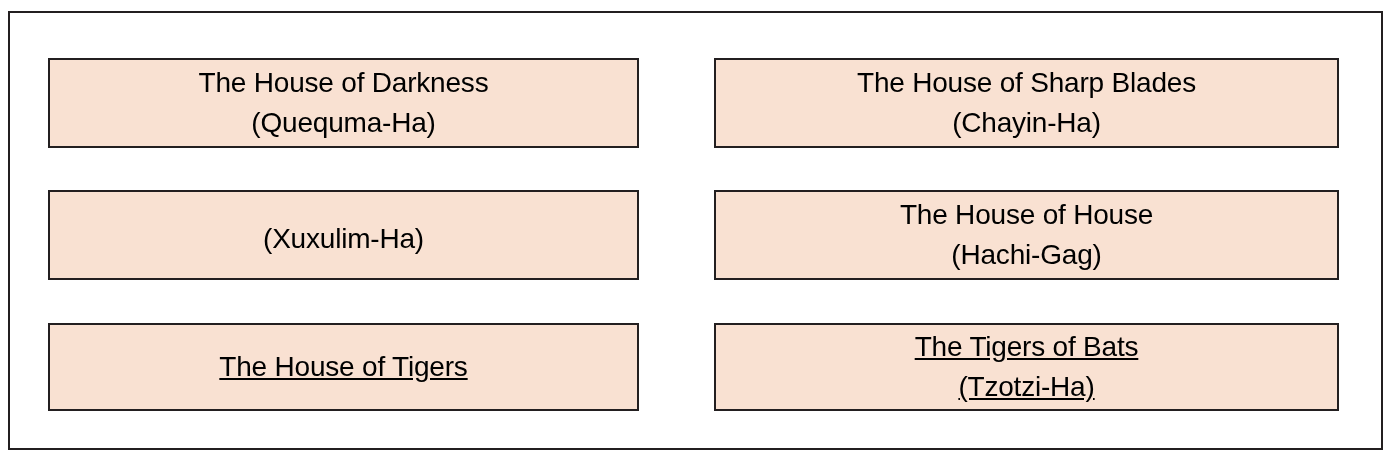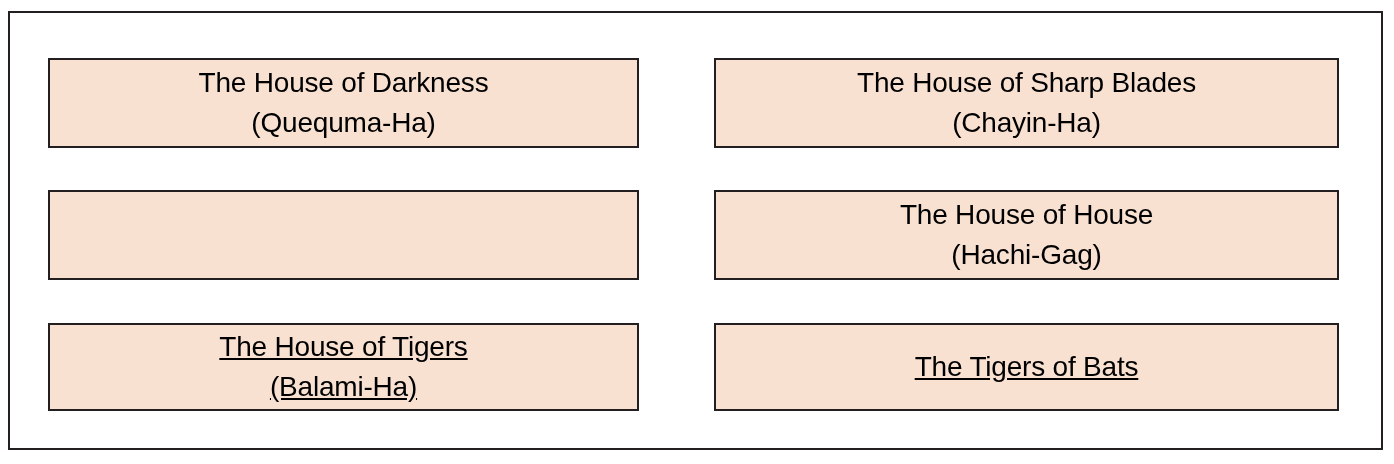--- a/index.html
+++ b/index.html
@@ -93,33 +93,34 @@
         <span class="house-name">The House of Darkness</span>
         <span class="house-native">(Quequma-Ha)</span>
       </div>
 
       <div class="house-box cell-c2 cell-r1">
         <span class="house-name">The House of Sharp Blades</span>
         <span class="house-native">(Chayin-Ha)</span>
       </div>
 
       <div class="house-box cell-c1 cell-r2">
+        <span class="house-native">(Xuxulim-Ha)</span>
       </div>
 
       <div class="house-box cell-c2 cell-r2">
         <span class="house-name">The House of House</span>
         <span class="house-native">(Hachi-Gag)</span>
       </div>
 
       <div class="house-box cell-c1 cell-r3">
         <span class="house-name">The House of Tigers</span>
-        <span class="house-native">(Balami-Ha)</span>
       </div>
 
       <div class="house-box cell-c2 cell-r3">
         <span class="house-name">The Tigers of Bats</span>
+        <span class="house-native">(Tzotzi-Ha)</span>
       </div>
 
     </div>
 
   </div>
 
 </div>
 
 </body></html>

